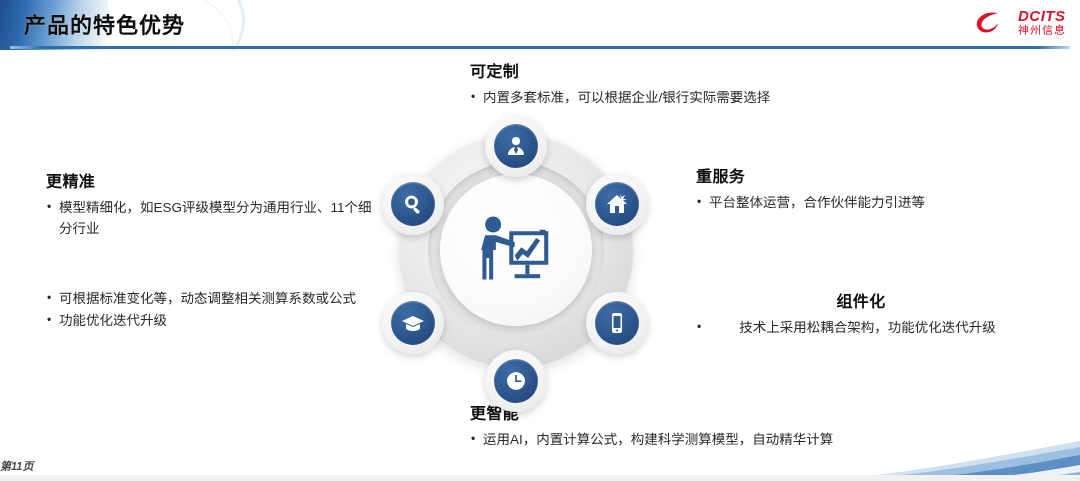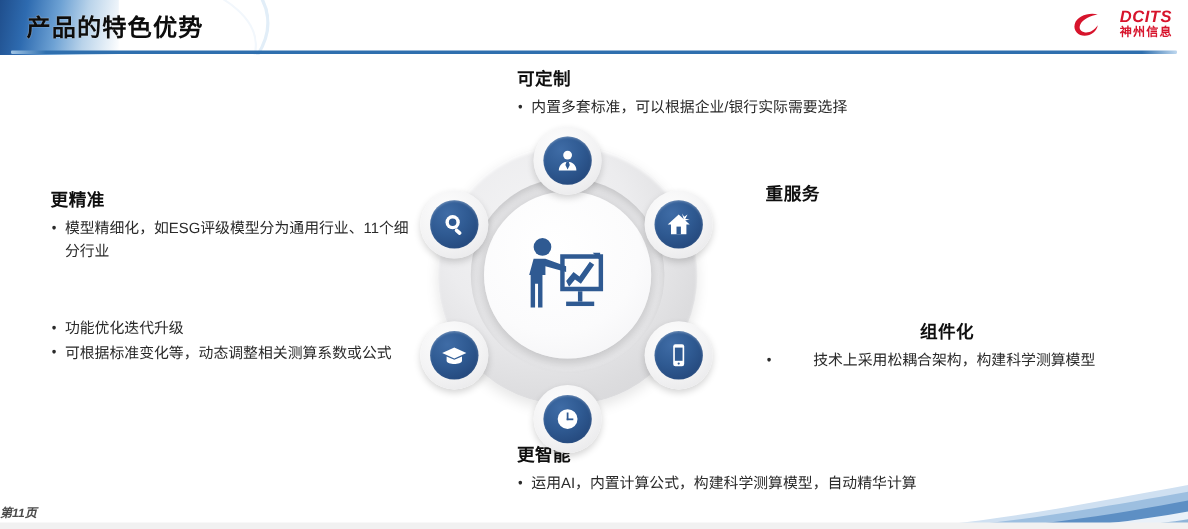--- a/index.html
+++ b/index.html
@@ -90,21 +90,21 @@
   .brand-text { display: flex; flex-direction: column; line-height: 1; }
   .brand-en {
     font-size: 15px;
     font-weight: bold;
     font-style: italic;
     color: #d7142c;
     letter-spacing: 0.5px;
   }
   .brand-cn {
     font-size: 11px;
-    font-weight: bold;
+    font-weight: normal;
     color: #d7142c;
     letter-spacing: 1px;
     margin-top: 2px;
   }
 
   
   .feature { position: absolute; }
   .feature-title {
     font-size: 16px;
     font-weight: bold;
@@ -257,33 +257,36 @@
 
 <div class="feature f-accurate">
   <div class="feature-title">更精准</div>
   <ul class="feature-list">
     <li>模型精细化，如ESG评级模型分为通用行业、11个细分行业</li>
   </ul>
 </div>
 
 <div class="feature f-service">
   <div class="feature-title">重服务</div>
+  <ul class="feature-list">
+    <li>平台整体运营，合作伙伴能力引进等</li>
+  </ul>
 </div>
 
 <div class="feature f-extensible">
   <ul class="feature-list">
+    <li>可根据标准变化等，动态调整相关测算系数或公式</li>
     <li>功能优化迭代升级</li>
-    <li>可根据标准变化等，动态调整相关测算系数或公式</li>
   </ul>
 </div>
 
 <div class="feature f-component">
   <div class="feature-title">组件化</div>
   <ul class="feature-list">
-    <li>技术上采用松耦合架构，构建科学测算模型</li>
+    <li>技术上采用松耦合架构，功能优化迭代升级</li>
   </ul>
 </div>
 
 <div class="feature f-intelligent">
   <div class="feature-title">更智能</div>
   <ul class="feature-list">
     <li>运用AI，内置计算公式，构建科学测算模型，自动精华计算</li>
   </ul>
 </div>
 

